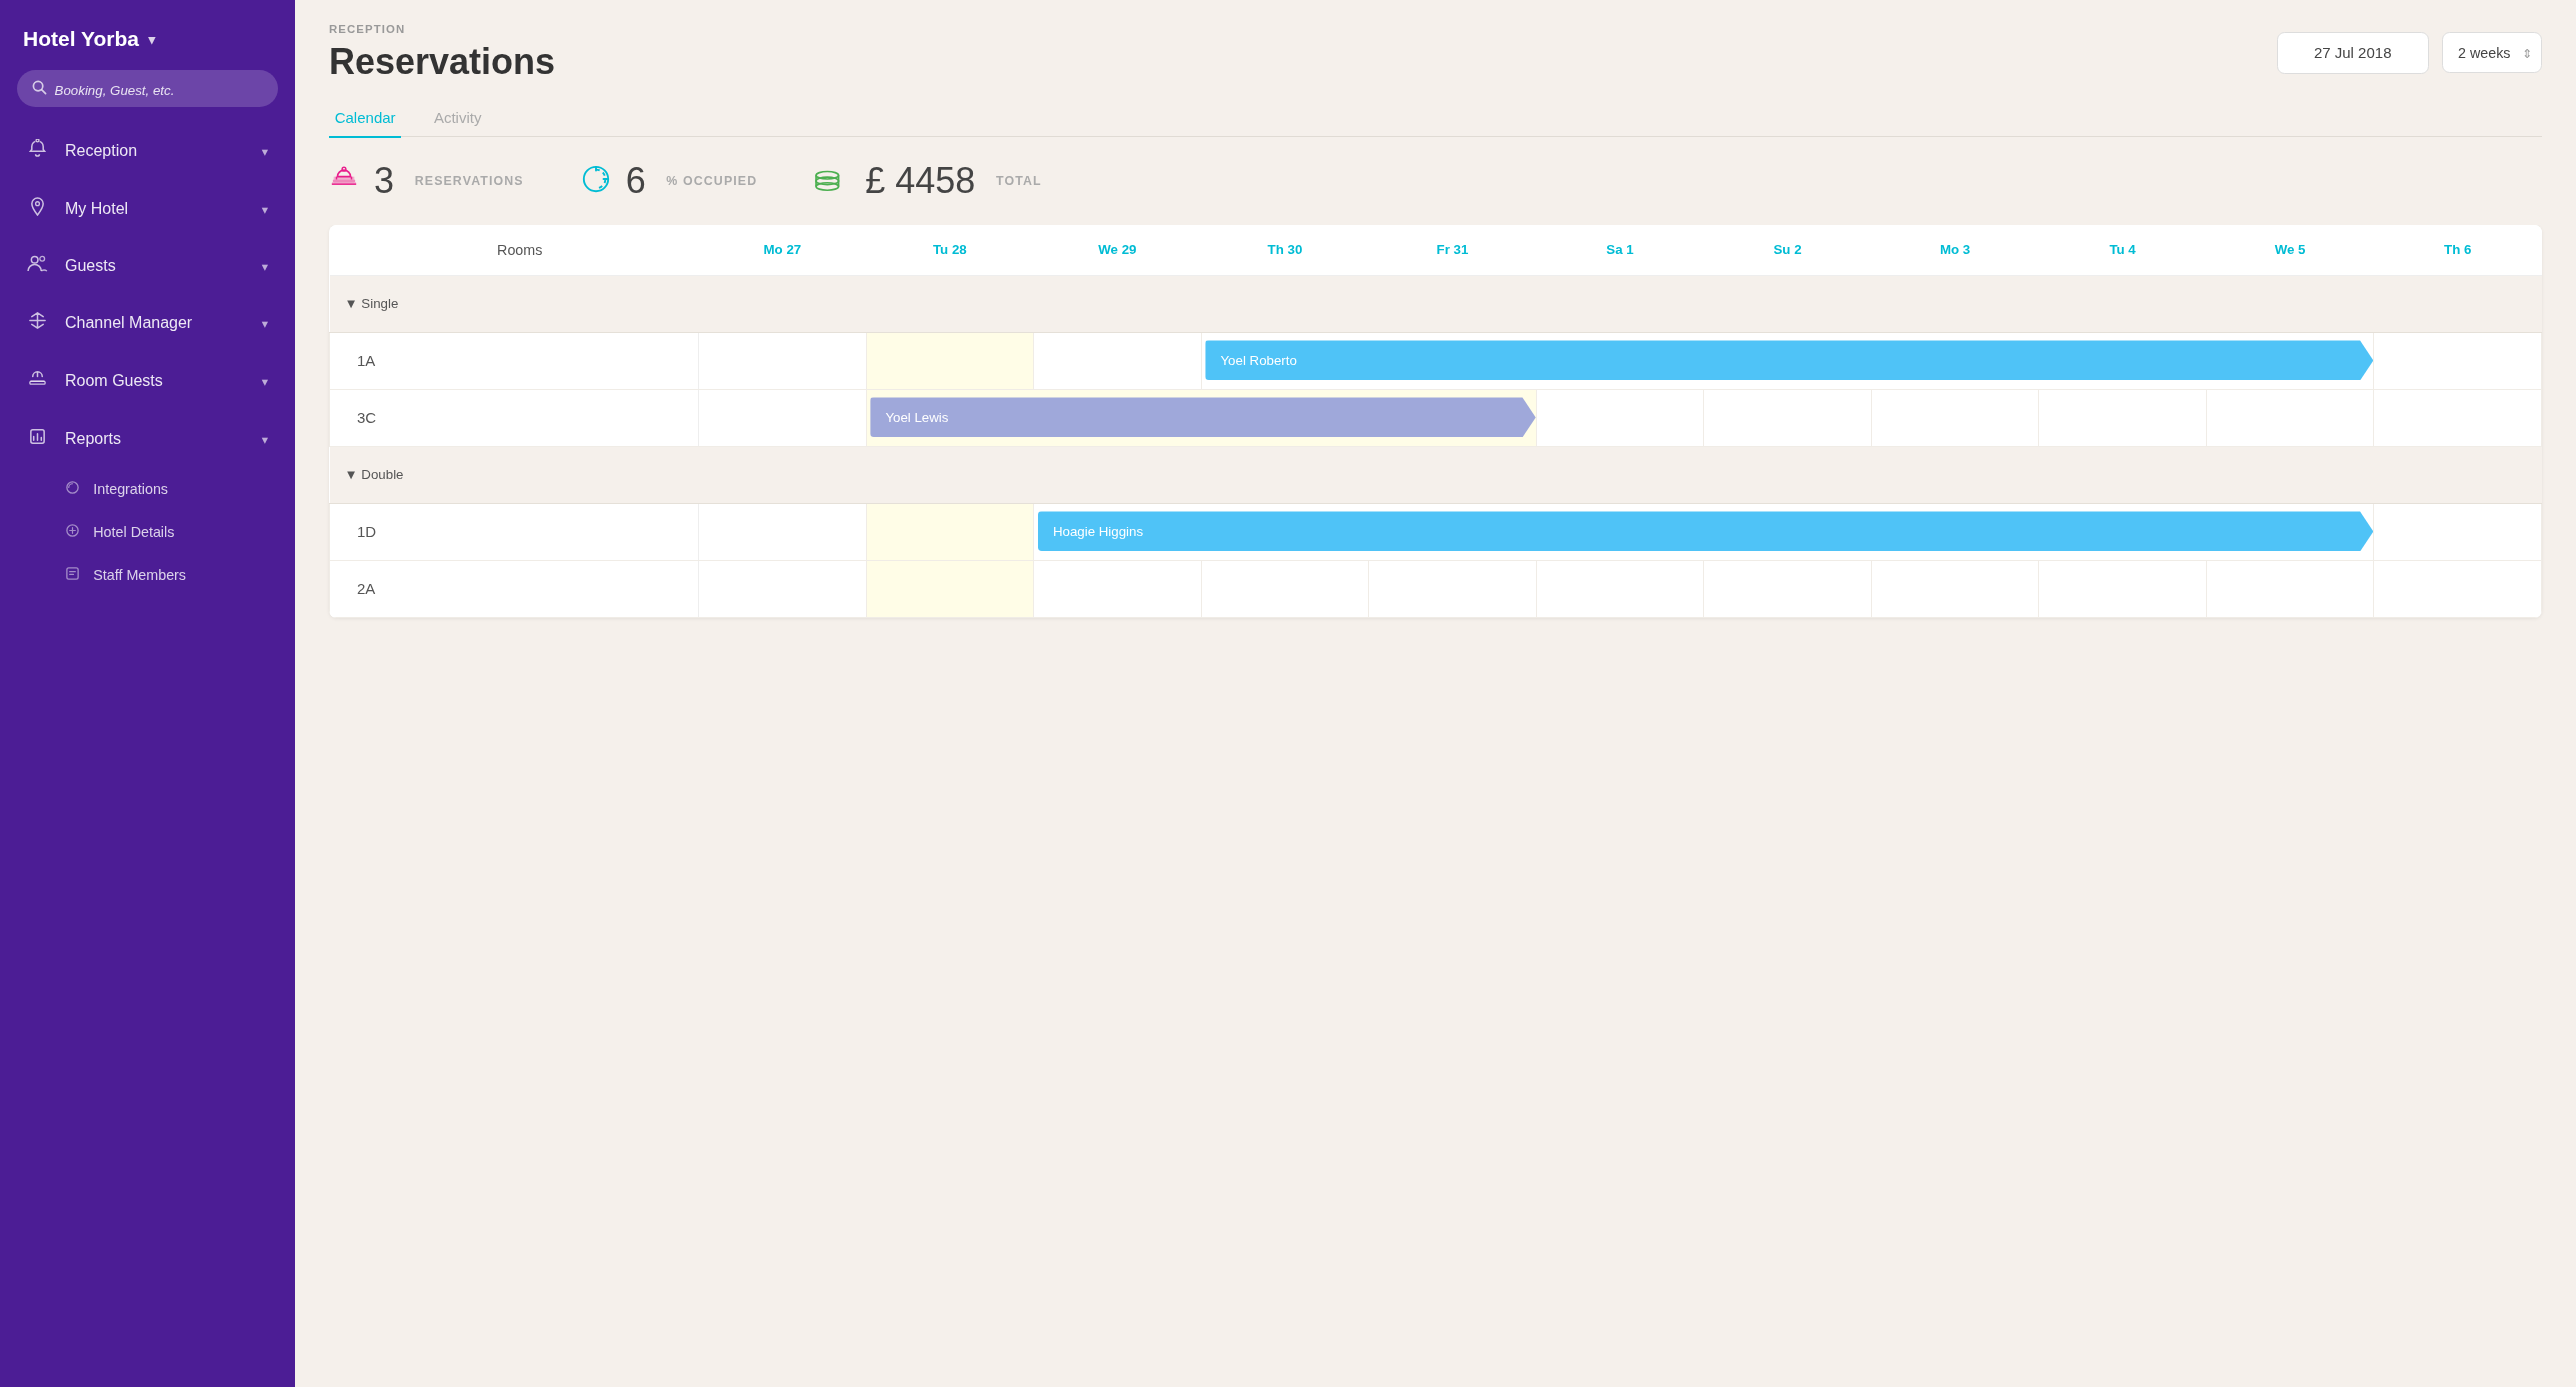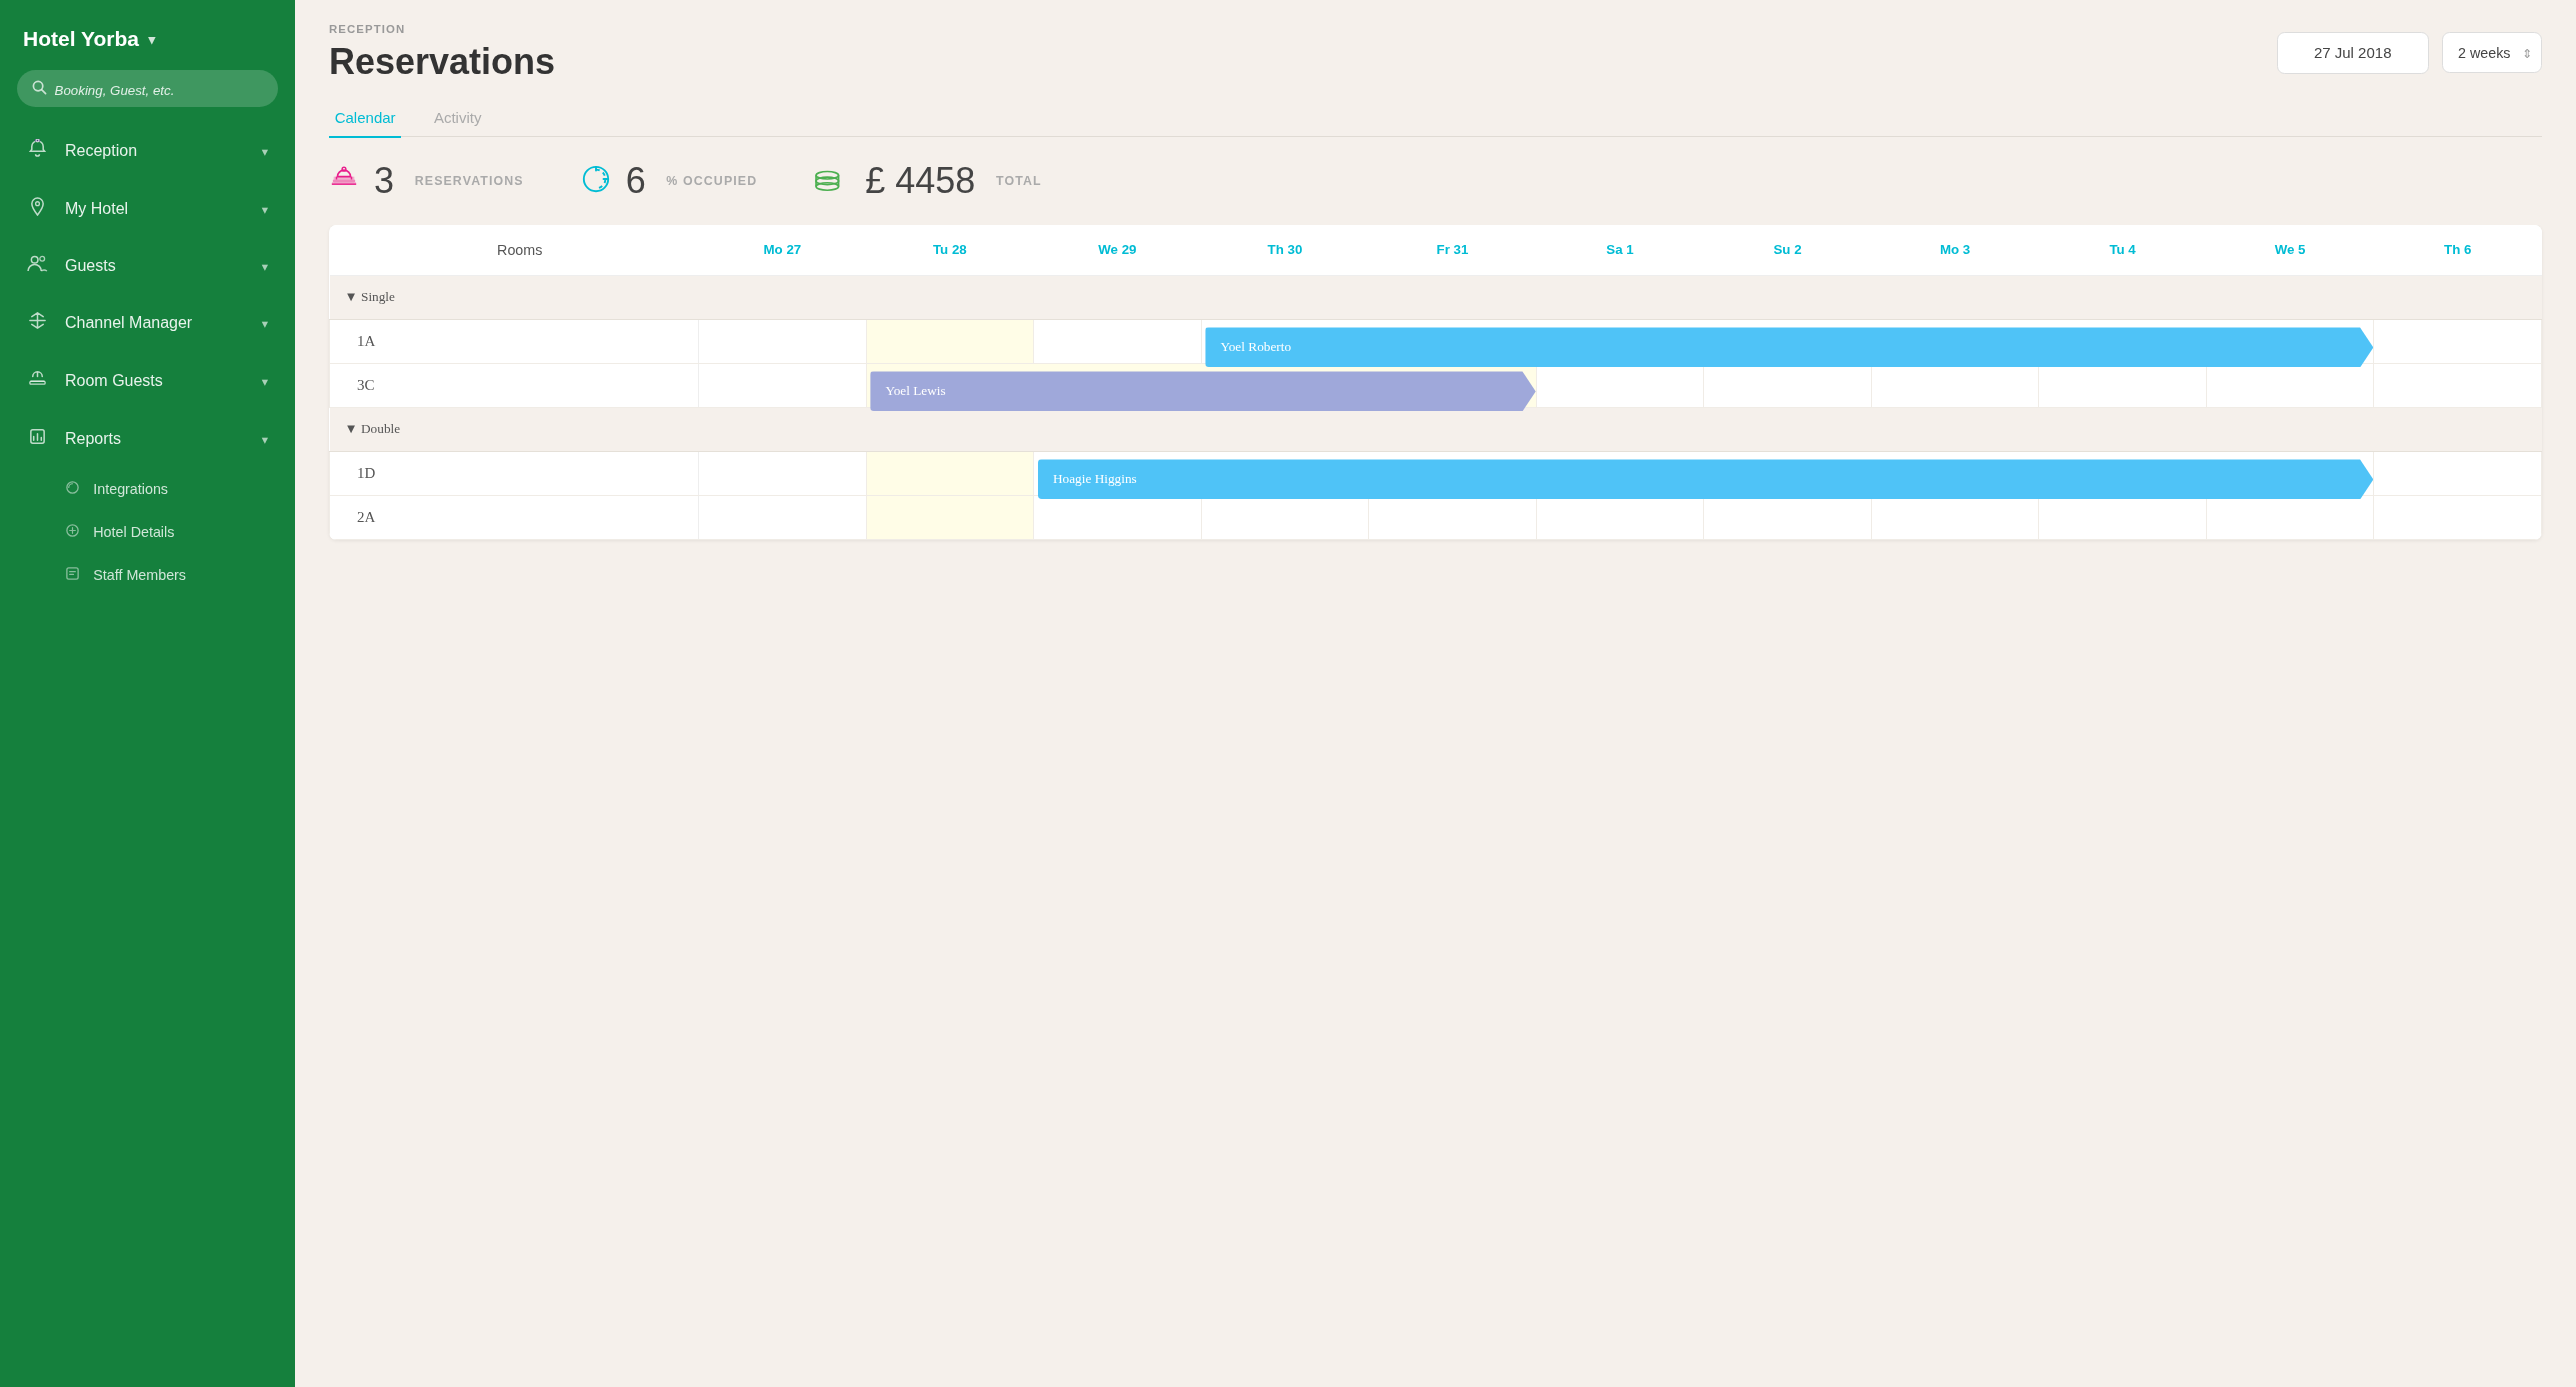--- a/index.html
+++ b/index.html
@@ -2,21 +2,21 @@
 <html style="font-size:15px"><head>
   <meta charset="utf-8">
   <style>
     * { margin: 0; padding: 0; box-sizing: border-box; }
     body { font-family: -apple-system, BlinkMacSystemFont, 'Segoe UI', sans-serif; display: flex; height: 100vh; overflow: hidden; background: #f5f0eb; }
 
     
     #sidebar {
       width: 295px;
       min-width: 295px;
-      background: #15803d;
+      background: #4c1d95;
       color: white;
       display: flex;
       flex-direction: column;
       height: 100vh;
       overflow-y: auto;
     }
     .sidebar-header {
       padding: 27px 23px 19px;
       display: flex;
       align-items: center;
@@ -240,24 +240,23 @@
       color: #00bcd4;
       font-weight: 600;
       font-size: 13.3px;
     }
     .calendar-table th.today-col {
       color: #00bcd4;
       font-weight: 700;
     }
     .calendar-table td {
       border: 1px solid #f0ece6;
-      height: 44px;
+      height: 57px;
       min-width: 69px;
       position: relative;
-      font-family: Liberation Serif, serif;
     }
     .calendar-table td.room-name {
       padding: 0 0 0 27px;
       font-size: 15px;
       color: #555;
       background: white;
       min-width: 152px;
       border-right: 1px solid #eee;
       text-align: left;
     }

